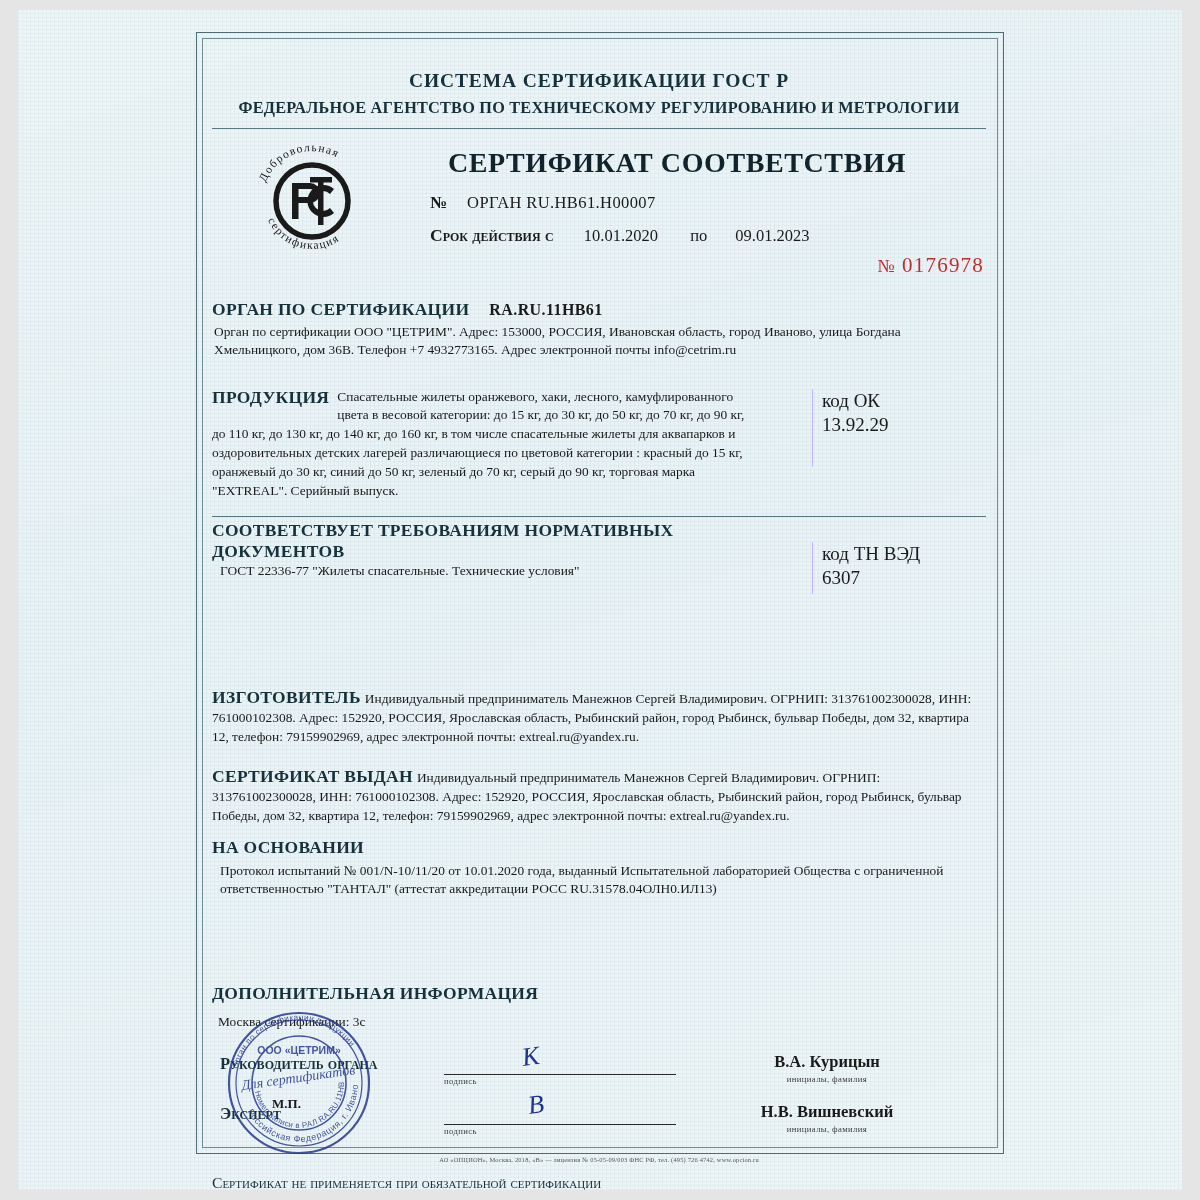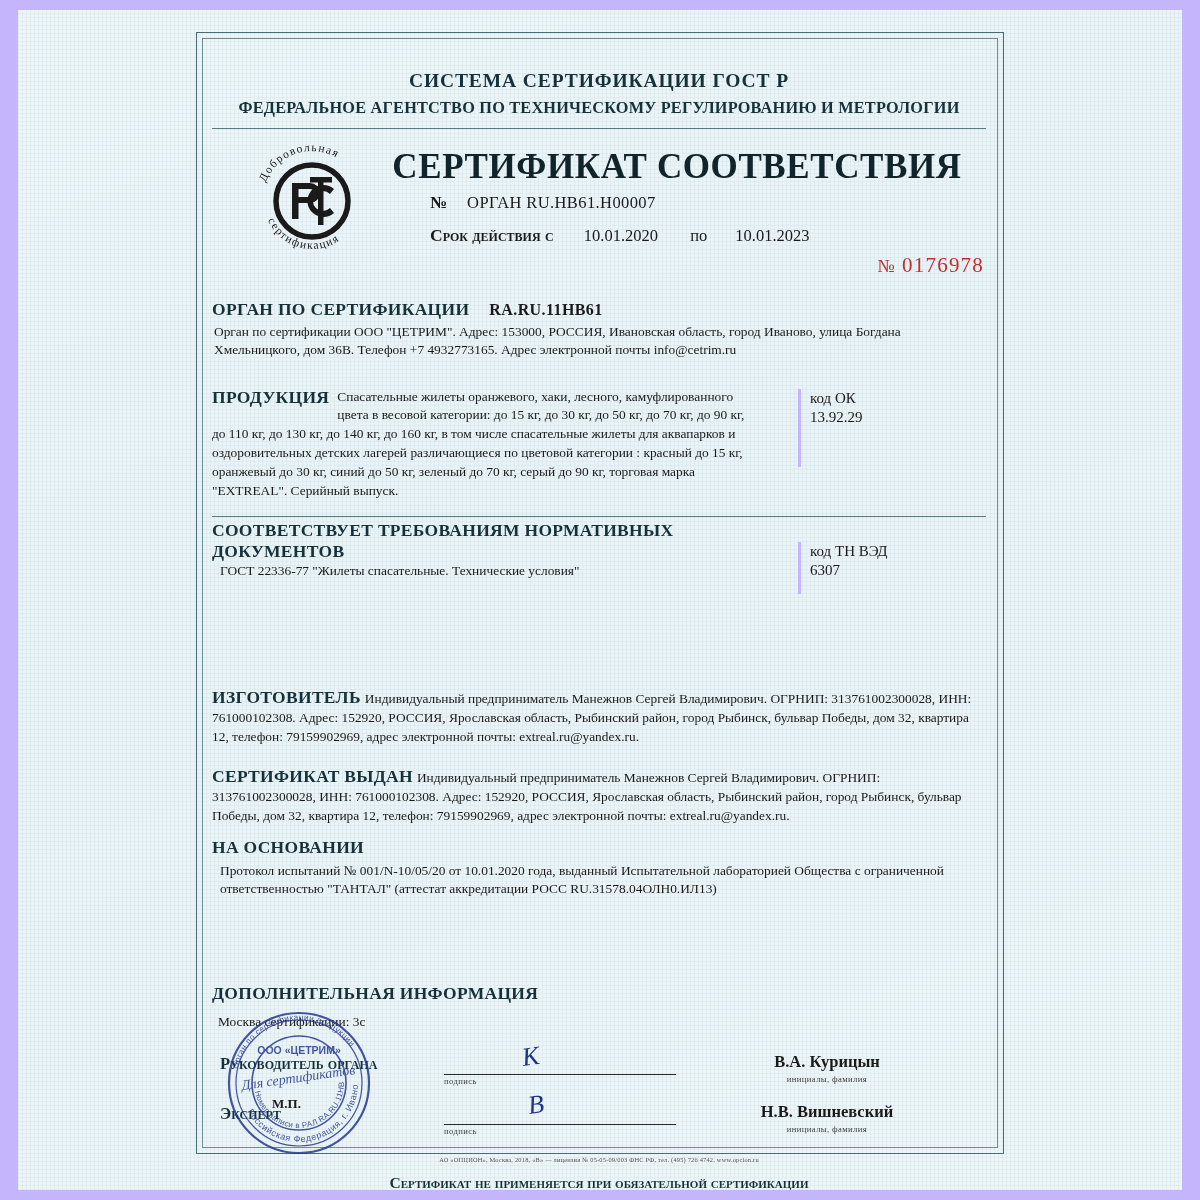--- a/index.html
+++ b/index.html
@@ -12,21 +12,21 @@
     height: 1200px;
     font-family: "Liberation Serif", serif;
     color: #1a1a1a;
     overflow: hidden;
   }
 
   .page {
     position: relative;
     width: 1200px;
     height: 1200px;
-    background: #c4b5fd;
+    background: #e5e5e5;
   }
 
   
   .sheet {
     position: absolute;
     left: 18px;
     top: 10px;
     width: 1164px;
     height: 1180px;
     background:
@@ -90,21 +90,21 @@
   .title-row {
     position: relative;
     height: 140px;
   }
   .big-title {
     position: absolute;
     left: 160px;
     top: 18px;
     width: 610px;
     text-align: center;
-    font-size: 35px;
+    font-size: 28px;
     font-weight: bold;
     letter-spacing: 0.6px;
     color: #11242b;
   }
   .num-row {
     position: absolute;
     left: 218px;
     top: 64px;
     font-size: 16px;
   }
@@ -174,25 +174,25 @@
     font-weight: bold;
     font-variant: small-caps;
     font-size: 17.5px;
     letter-spacing: 0.3px;
     color: #16313a;
     float: left;
     margin-right: 8px;
   }
   .code-box {
     position: absolute;
-    right: 16px;
+    right: 4px;
     width: 160px;
-    border-left: 3px solid #c4b5fd;
+    border-left: 1px solid #c4b5fd;
     padding-left: 9px;
-    font-size: 15px;
+    font-size: 19px;
     line-height: 1.3;
   }
   .code-box .cb-line1 { }
   .code-box .cb-line2 { }
 
   .rule-full { width: 100%; height: 1px; background: #5a7882; }
 
   
   .sig-area { position: relative; margin-top: 18px; height: 120px; }
   .sig-row { position: relative; height: 44px; }
@@ -251,23 +251,23 @@
 
   .mp {
     position: absolute;
     left: 60px;
     top: 48px;
     font-size: 13px;
     font-weight: bold;
   }
 
   .footer-note {
-    text-align: center;
+    text-align: left;
     font-size: 15.6px;
-    font-weight: bold;
+    font-weight: normal;
     font-variant: small-caps;
     color: #16313a;
     margin-top: 6px;
   }
   .print-note {
     position: absolute;
     left: 0;
     top: 1110px;
     width: 774px;
     text-align: center;
@@ -334,21 +334,21 @@
 
       <div class="num-row">
         <span class="num-sign">№</span>
         <span class="num-val">ОРГАН RU.НВ61.Н00007</span>
       </div>
 
       <div class="validity">
         <span class="lbl">Срок действия  с</span>
         <span class="from-date">10.01.2020</span>
         <span class="to-lbl">по</span>
-        <span class="to-date">10.01.2023</span>
+        <span class="to-date">09.01.2023</span>
       </div>
 
       <div class="serial">
         <span class="ser-sign">№</span>
         <span>0176978</span>
       </div>
     </div>
 
     <div class="org-block">
       <div class="org-head">
@@ -386,21 +386,21 @@
       <span class="body-txt">Индивидуальный предприниматель Манежнов Сергей Владимирович. ОГРНИП: 313761002300028, ИНН: 761000102308. Адрес: 152920, РОССИЯ, Ярославская область, Рыбинский район, город Рыбинск, бульвар Победы, дом 32, квартира 12, телефон: 79159902969, адрес электронной почты: extreal.ru@yandex.ru.</span>
     </div>
 
     <div class="sec" style="margin-top:20px;">
       <span class="sec-title">СЕРТИФИКАТ ВЫДАН</span>
       <span class="body-txt">Индивидуальный предприниматель Манежнов Сергей Владимирович. ОГРНИП: 313761002300028, ИНН: 761000102308. Адрес: 152920, РОССИЯ, Ярославская область, Рыбинский район, город Рыбинск, бульвар Победы, дом 32, квартира 12, телефон: 79159902969, адрес электронной почты: extreal.ru@yandex.ru.</span>
     </div>
 
     <div class="sec" style="margin-top:12px;">
       <div class="sec-title">НА ОСНОВАНИИ</div>
-      <div class="body-txt indent" style="margin-top:4px;">Протокол испытаний № 001/N-10/05/20 от 10.01.2020 года, выданный Испытательной лабораторией Общества с ограниченной ответственностью "ТАНТАЛ" (аттестат аккредитации РОСС RU.31578.04ОЛН0.ИЛ13)</div>
+      <div class="body-txt indent" style="margin-top:4px;">Протокол испытаний № 001/N-10/11/20 от 10.01.2020 года, выданный Испытательной лабораторией Общества с ограниченной ответственностью "ТАНТАЛ" (аттестат аккредитации РОСС RU.31578.04ОЛН0.ИЛ13)</div>
     </div>
 
     <div class="sec add-info">
       <div class="sec-title">ДОПОЛНИТЕЛЬНАЯ ИНФОРМАЦИЯ</div>
       <div class="scheme">Москва сертификации: 3с</div>
     </div>
 
     <div class="sig-area">
       <div class="mp">М.П.</div>
 

